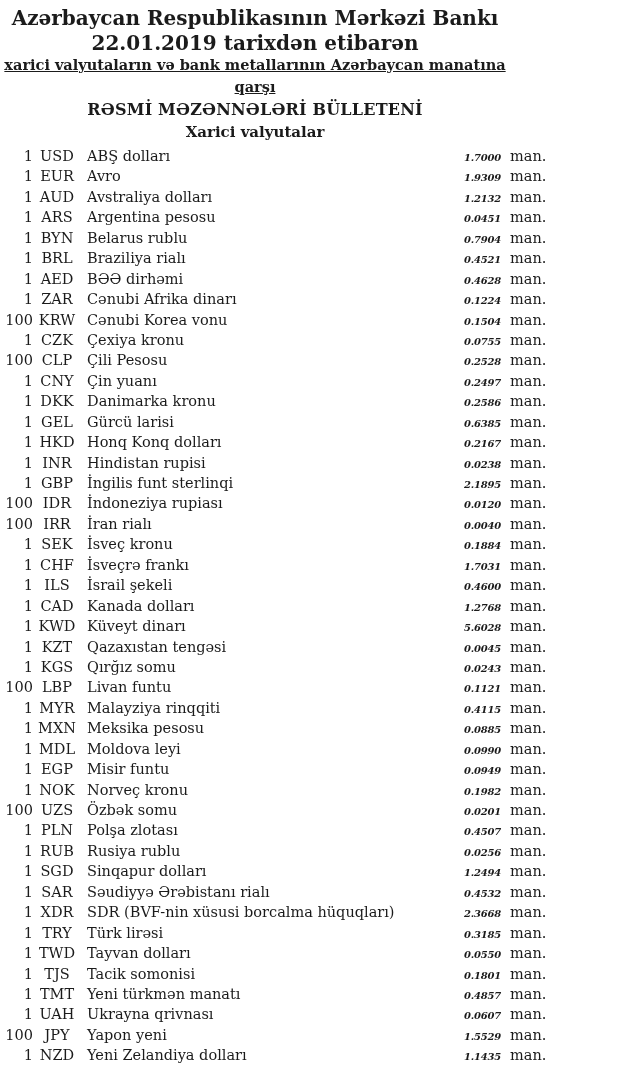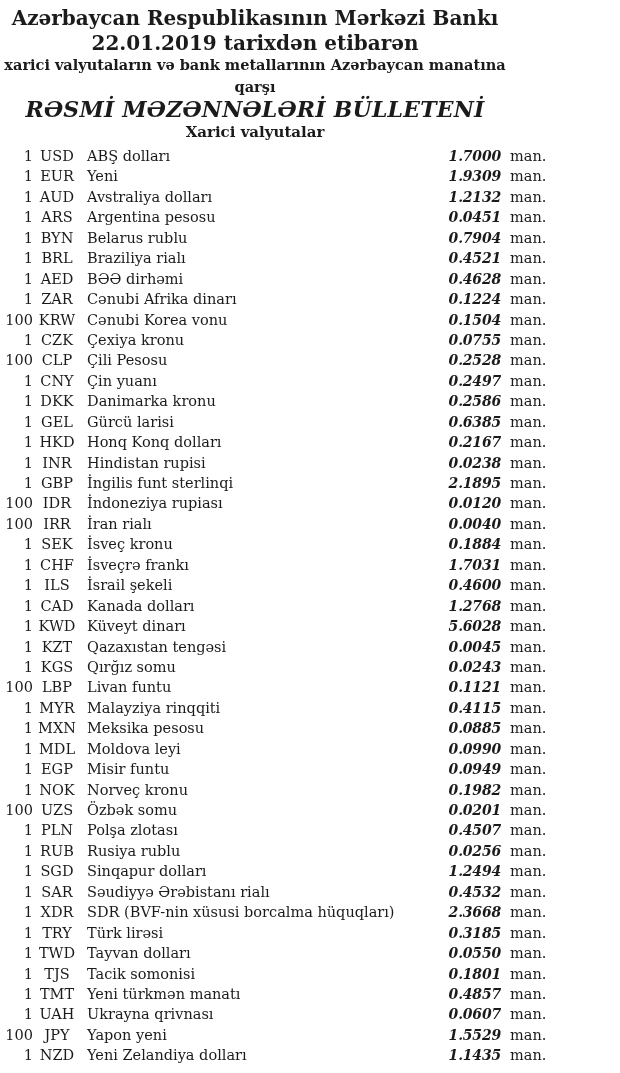--- a/index.html
+++ b/index.html
@@ -32,27 +32,27 @@
   }
   .date-line {
     font-size: 20px;
     font-weight: bold;
     line-height: 22px;
   }
   .subtitle {
     font-size: 14.5px;
     font-weight: bold;
     line-height: 22px;
+    text-decoration: underline;
   }
   .bulletin-title {
-    font-size: 22px;
+    font-size: 16px;
     font-weight: bold;
     line-height: 23px;
     letter-spacing: 0.2px;
-    font-style: italic;
   }
   .section-title {
     text-align: center;
     padding-right: 58px;
     font-size: 15px;
     font-weight: bold;
     line-height: 22px;
   }
   .rates {
     margin-top: 3px;
@@ -67,21 +67,21 @@
     line-height: 20.45px;
   }
   .cell-qty  { text-align: right; }
   .cell-code { text-align: center; }
   .cell-name { padding-left: 6px; white-space: nowrap; overflow: hidden; }
   .cell-rate {
     text-align: right;
     padding-right: 7px;
     font-weight: bold;
     font-style: italic;
-    font-size: 14px;
+    font-size: 10px;
     letter-spacing: -0.2px;
   }
   .cell-unit { text-align: center; padding-left: 2px; }
 </style>
 </head>
 <body>
 
 <div class="page">
 
   <header class="doc-header">
@@ -97,21 +97,21 @@
       <div class="row">
         <div class="cell-qty">1</div>
         <div class="cell-code">USD</div>
         <div class="cell-name">ABŞ dolları</div>
         <div class="cell-rate">1.7000</div>
         <div class="cell-unit">man.</div>
       </div>
       <div class="row">
         <div class="cell-qty">1</div>
         <div class="cell-code">EUR</div>
-        <div class="cell-name">Yeni</div>
+        <div class="cell-name">Avro</div>
         <div class="cell-rate">1.9309</div>
         <div class="cell-unit">man.</div>
       </div>
       <div class="row">
         <div class="cell-qty">1</div>
         <div class="cell-code">AUD</div>
         <div class="cell-name">Avstraliya dolları</div>
         <div class="cell-rate">1.2132</div>
         <div class="cell-unit">man.</div>
       </div>

